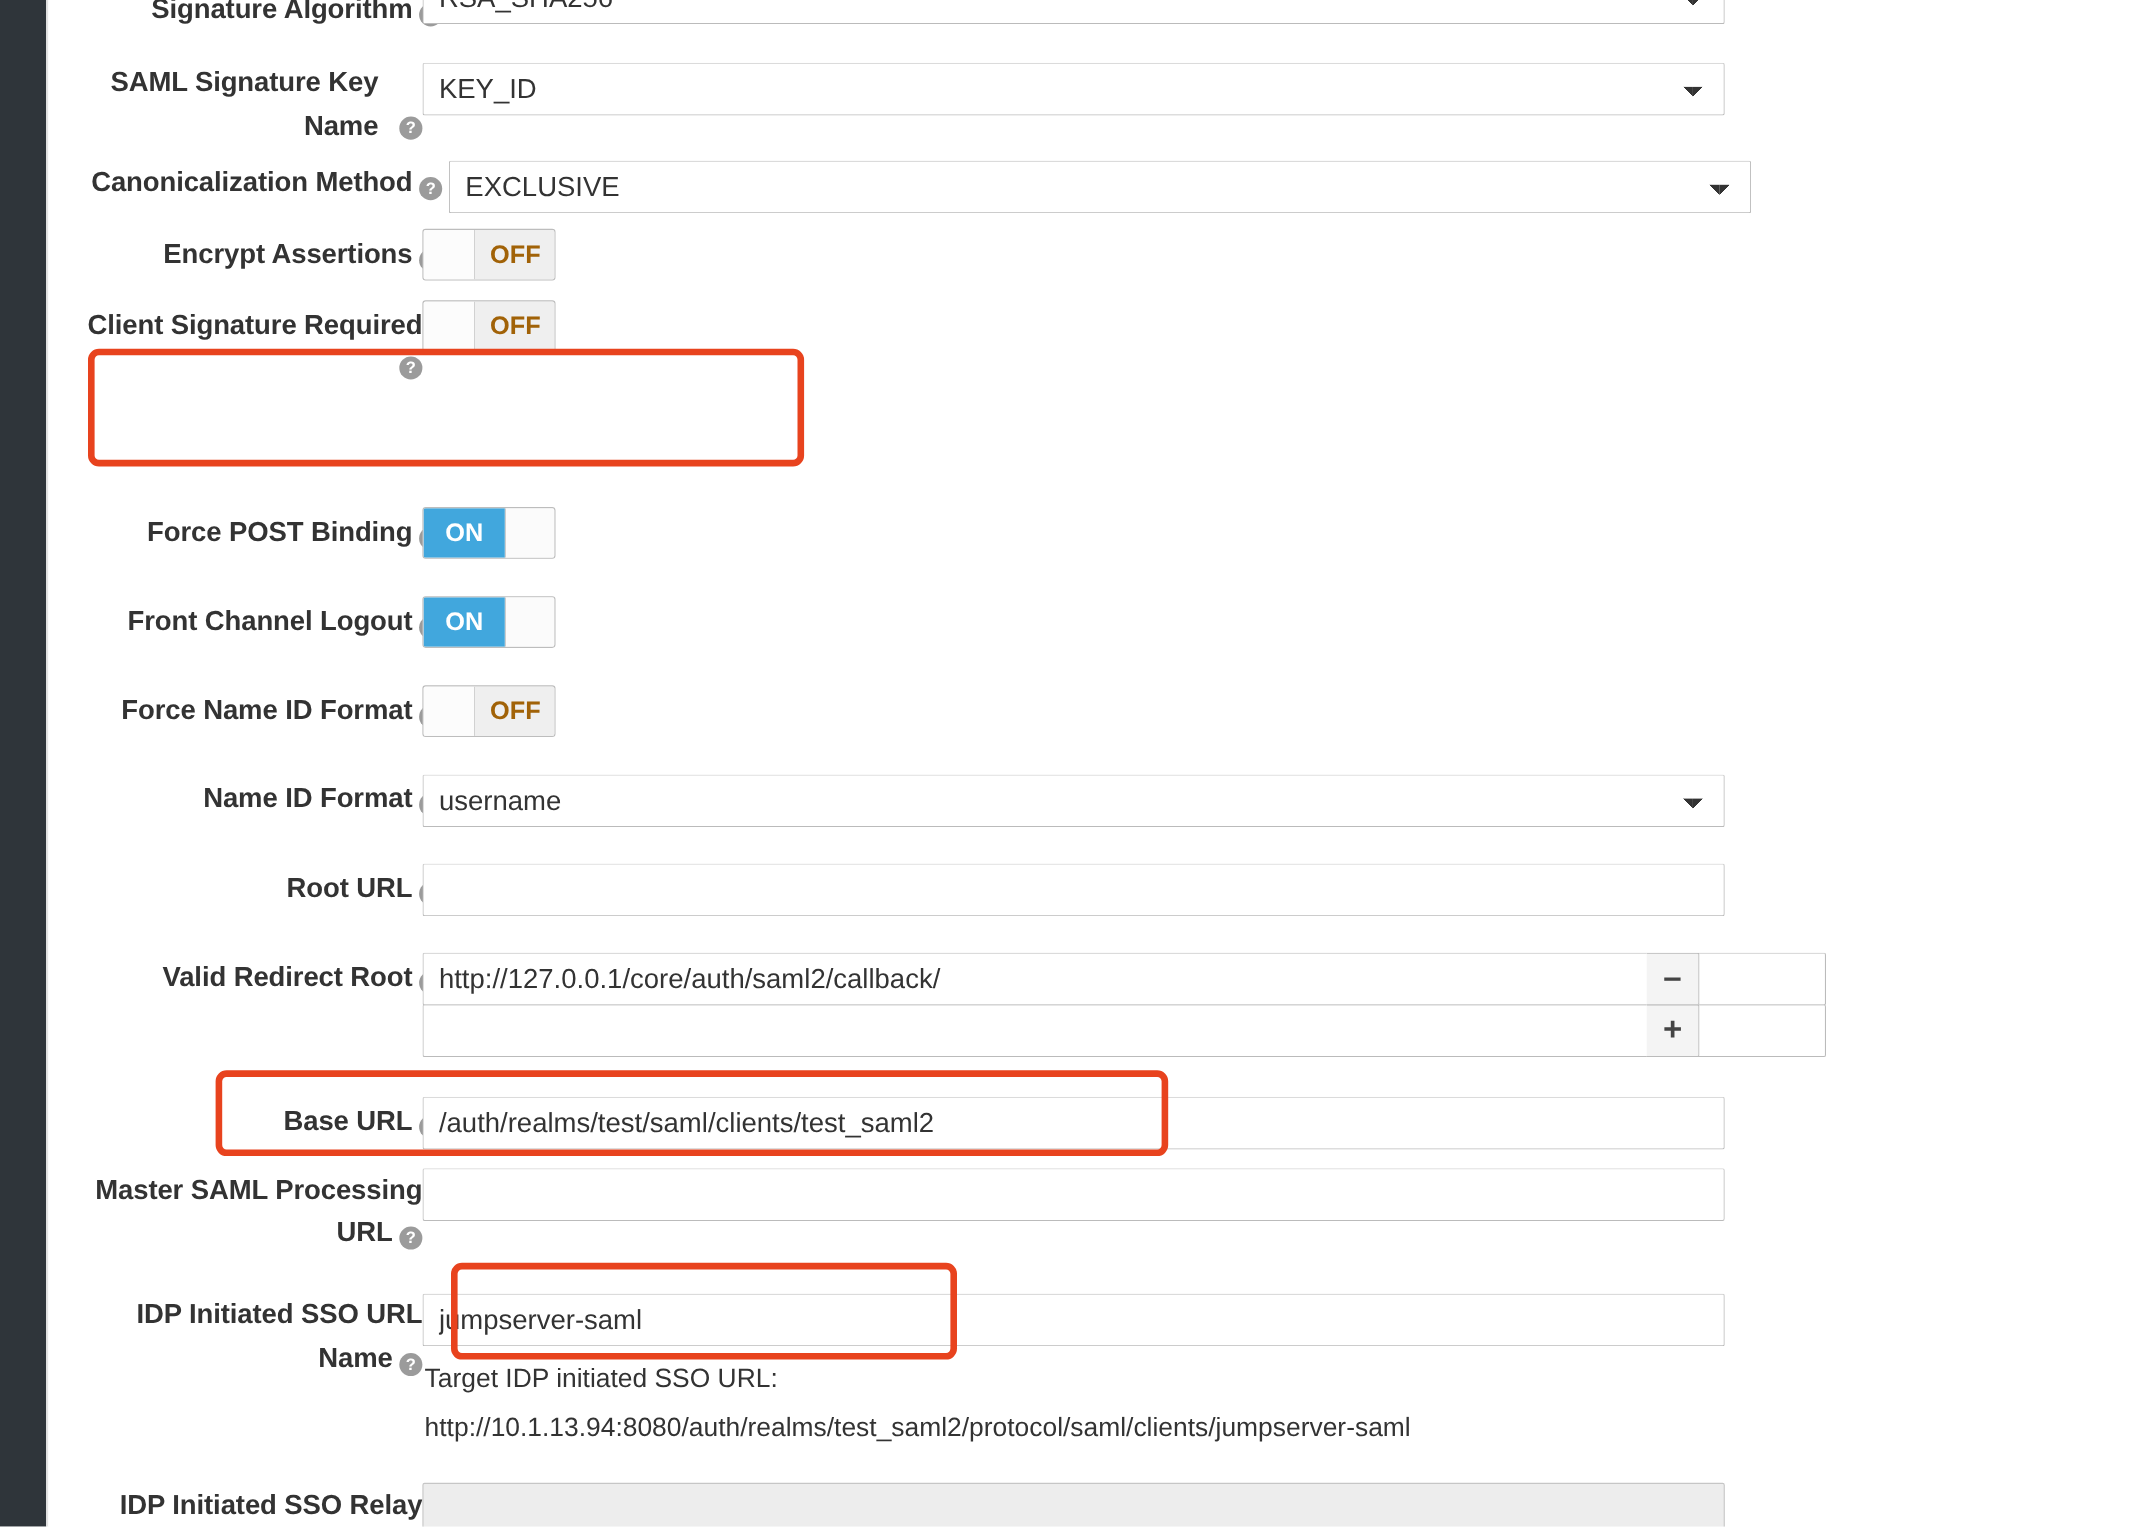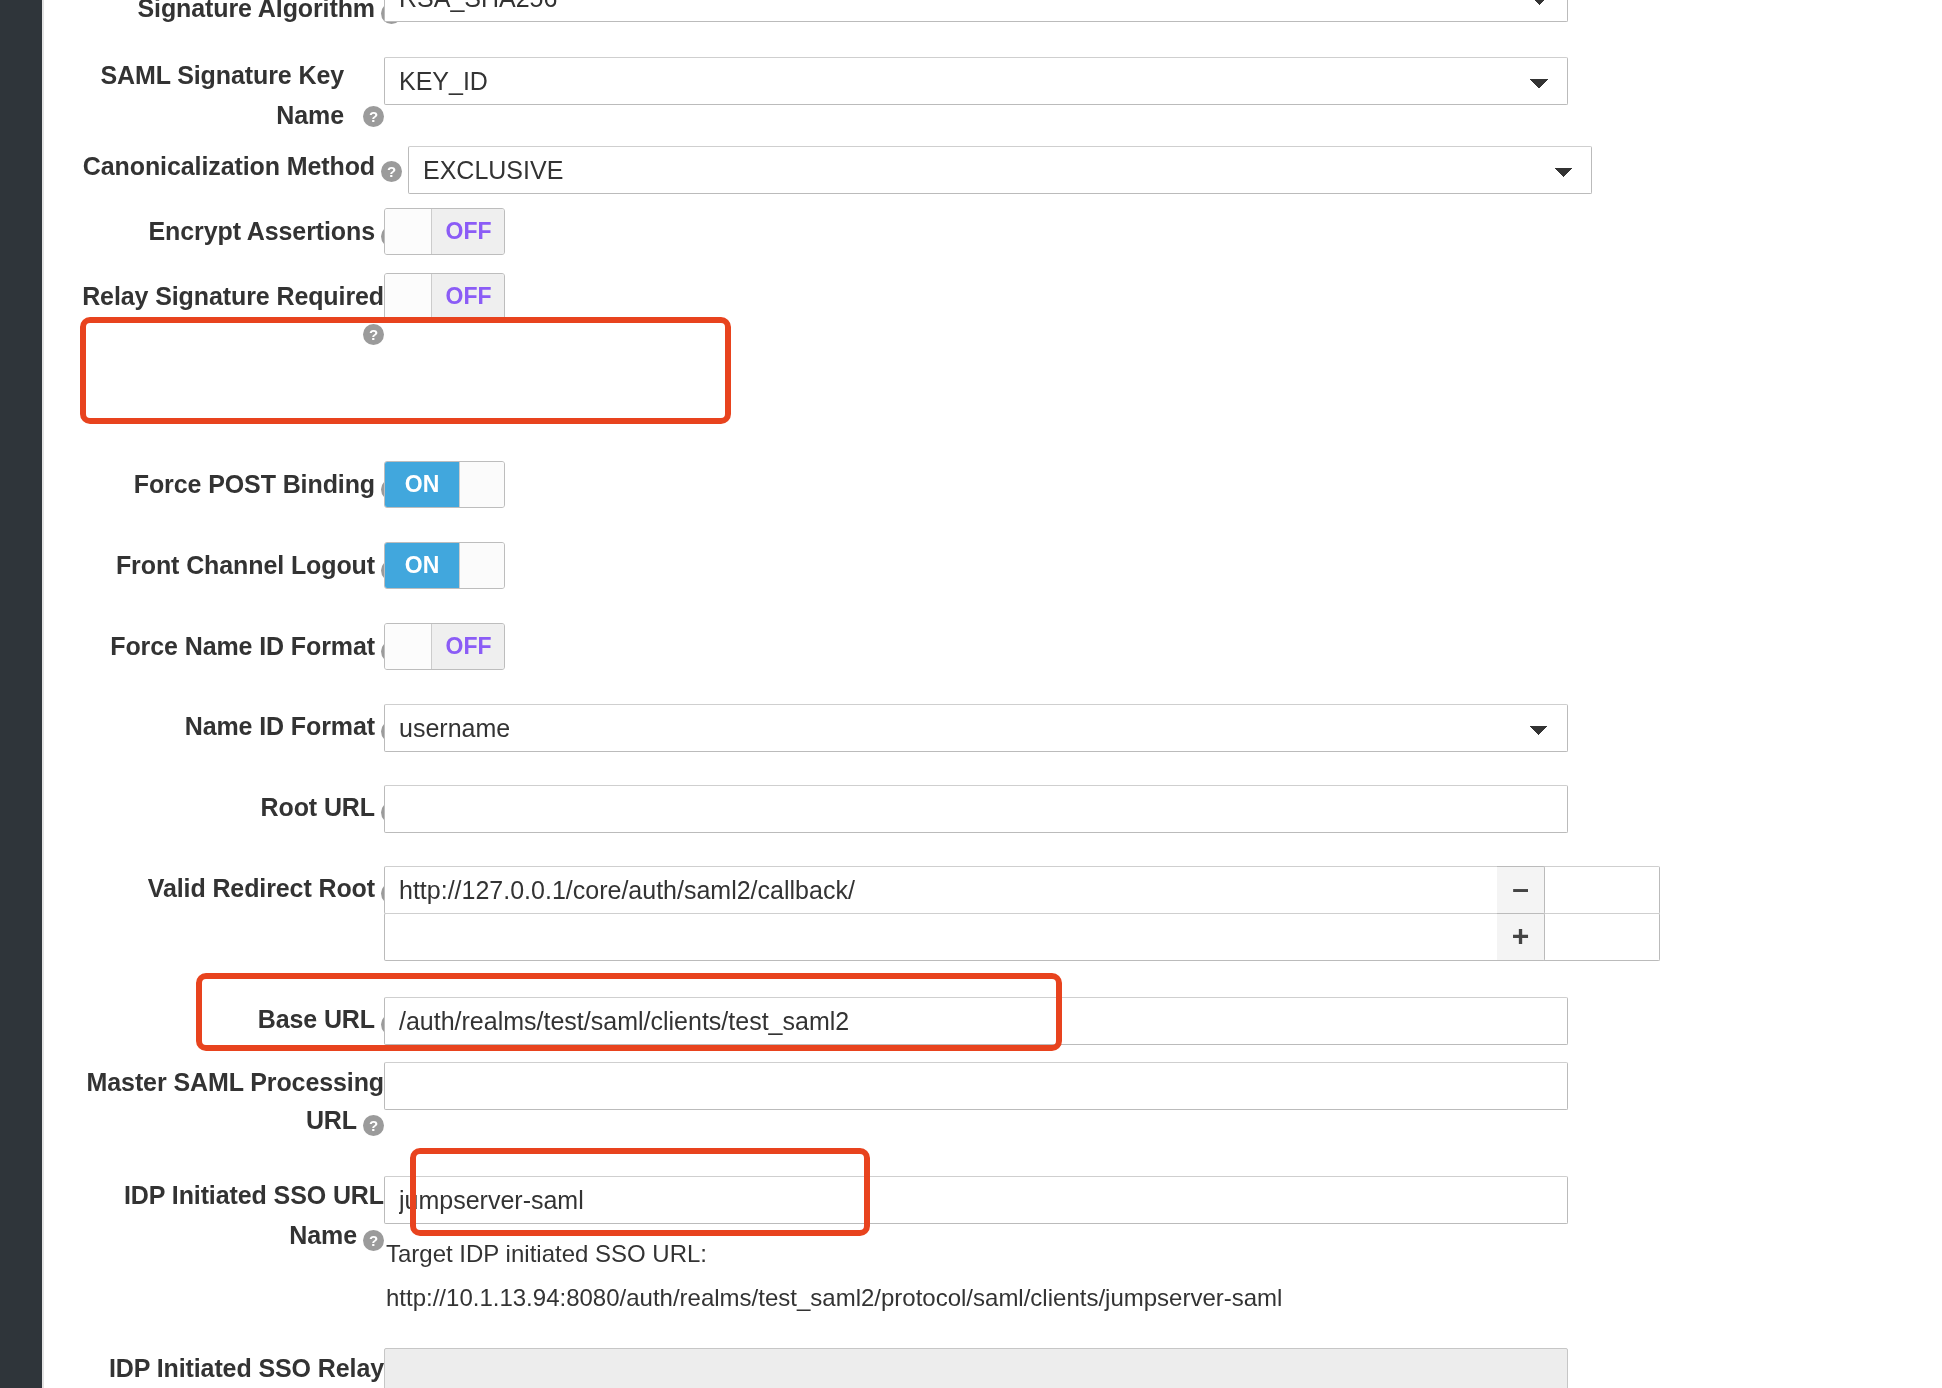--- a/index.html
+++ b/index.html
@@ -133,21 +133,21 @@
   }
   
   .switch.off .handle {
     left: 0; width: 47px;
     background: #fcfcfc;
     border-right: 1px solid #cccccc;
   }
   .switch.off .seg.label {
     left: 47px; width: 73px;
     background: #efefef;
-    color: #8b5cf6;
+    color: #a16207;
   }
   
   .switch.on .seg.label {
     left: 0; width: 74px;
     background: #41a7dd;
     color: #ffffff;
   }
   .switch.on .handle {
     left: 74px; width: 45px;
     background: #fbfbfb;
@@ -235,21 +235,21 @@
       <div class="lbl"><span>Encrypt Assertions</span><span class="help-icon">?</span></div>
       <div class="ctrl" style="top:-3px;">
         <div class="switch off">
           <div class="seg handle"></div>
           <div class="seg label">OFF</div>
         </div>
       </div>
     </div>
 
     <div class="row" style="top:276px;">
-      <div class="lbl" style="width:340px;"><span>Relay Signature Required</span></div>
+      <div class="lbl" style="width:340px;"><span>Client Signature Required</span></div>
       <div class="lbl" style="top:33px;width:340px;"><span class="help-icon">?</span></div>
       <div class="ctrl" style="top:-3px;">
         <div class="switch off">
           <div class="seg handle"></div>
           <div class="seg label">OFF</div>
         </div>
       </div>
     </div>
 
     <div class="row" style="top:464px;">

